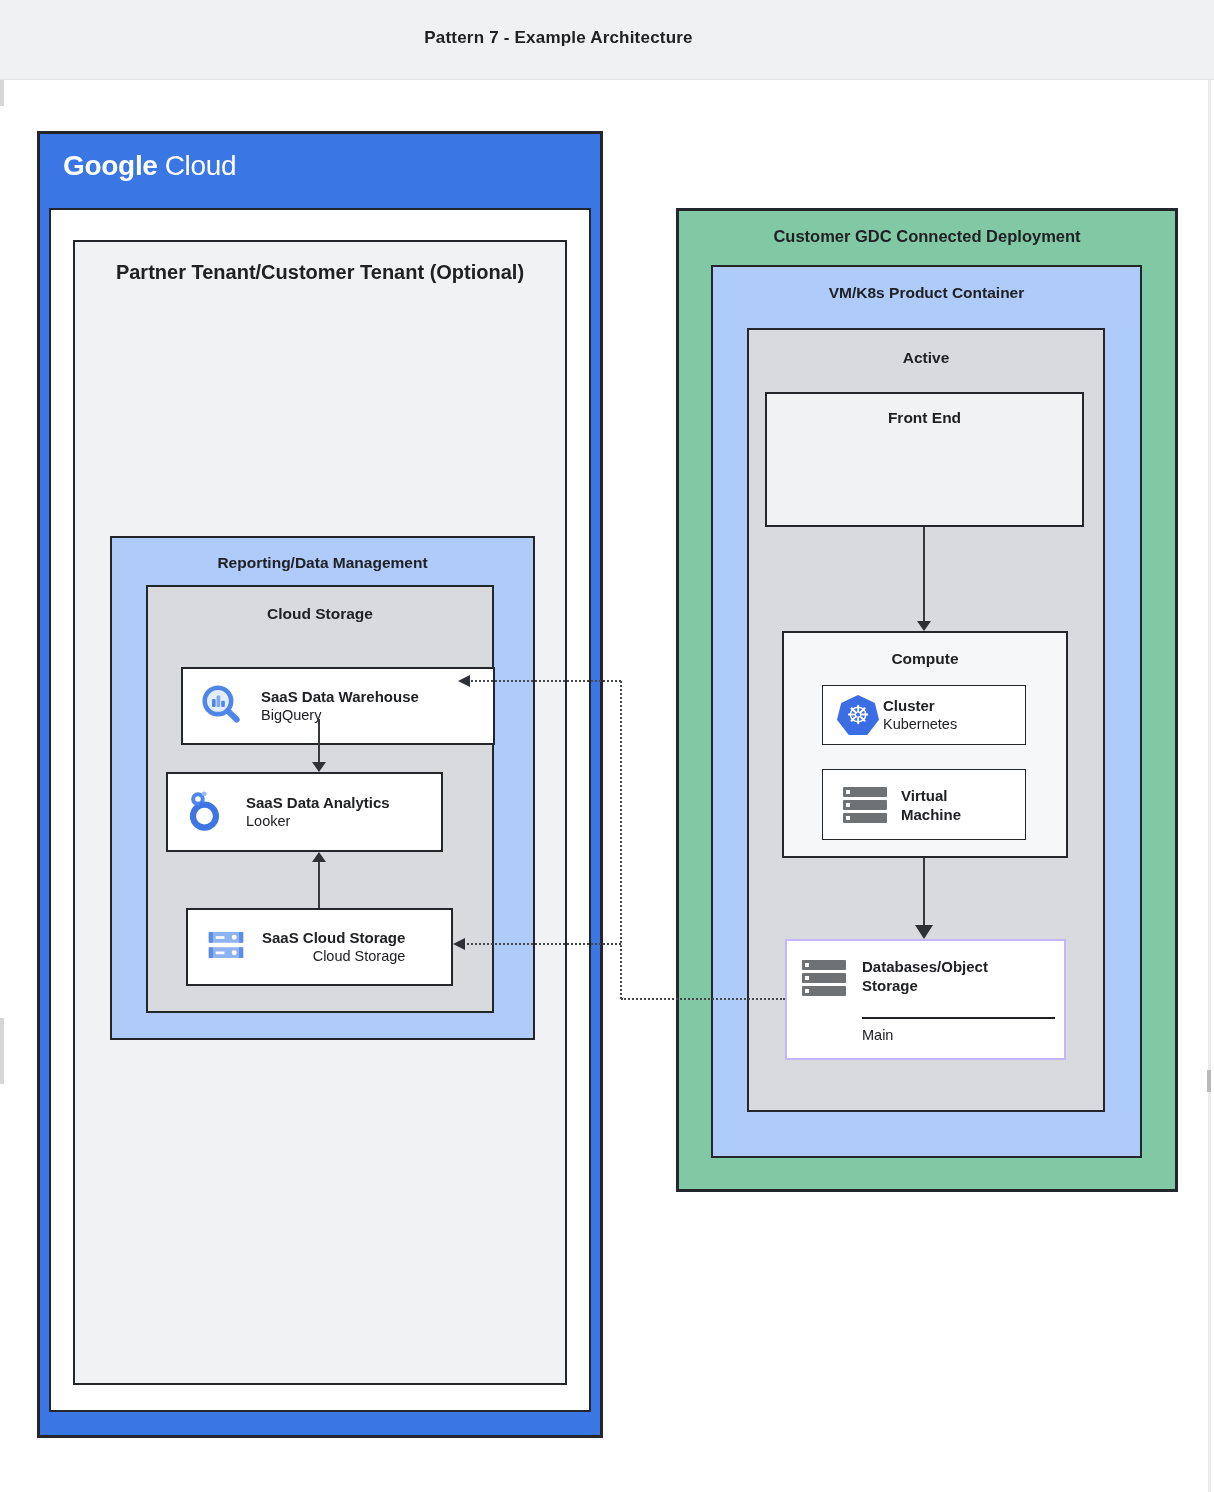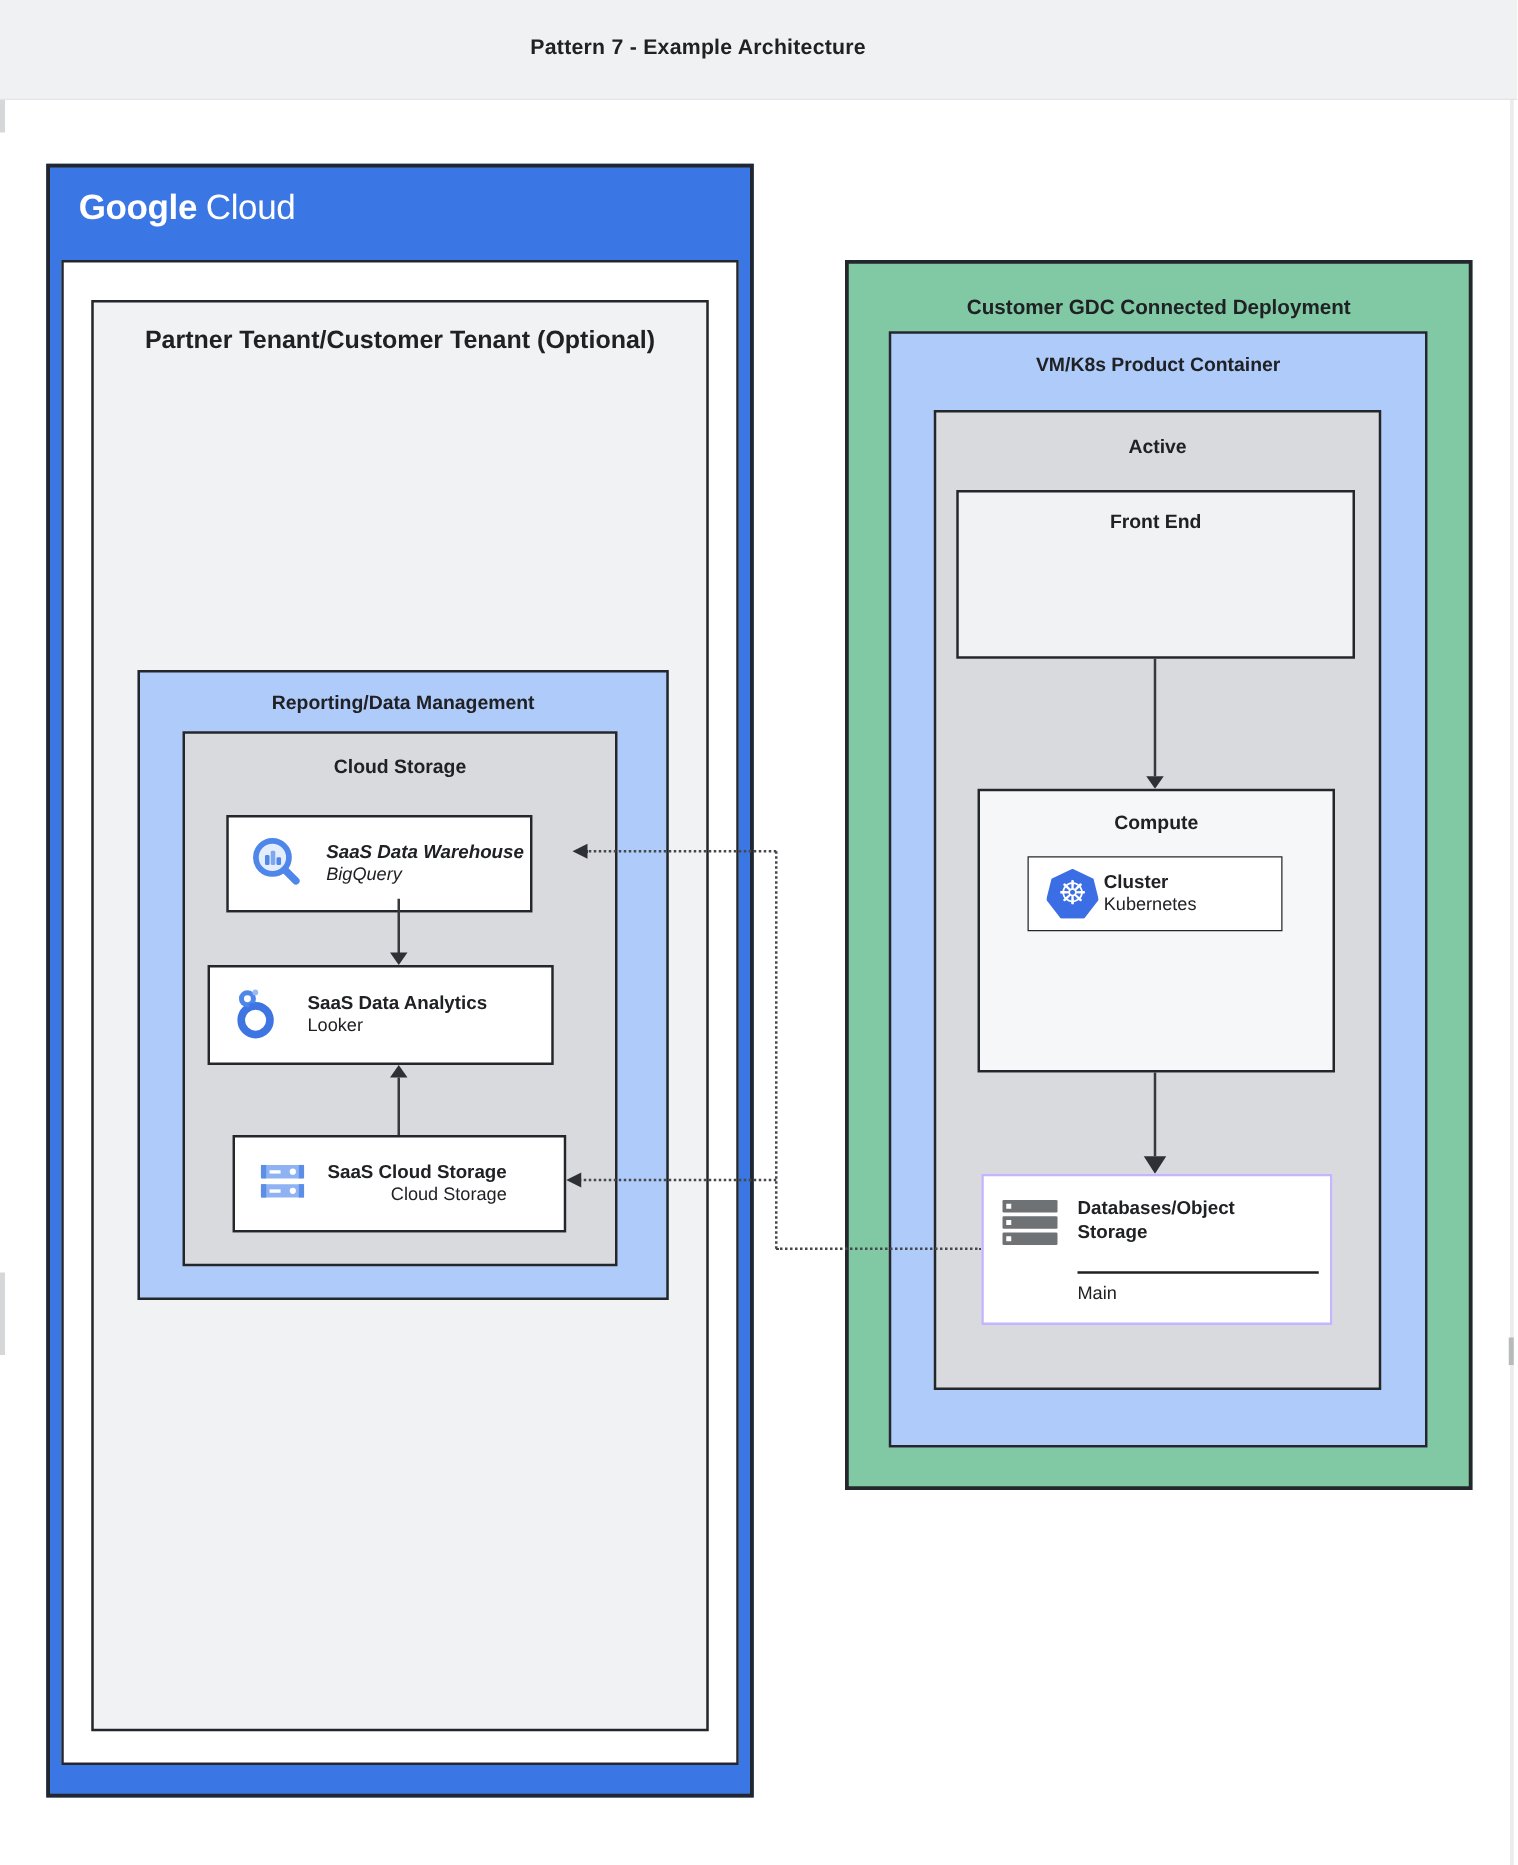--- a/index.html
+++ b/index.html
@@ -21,29 +21,29 @@
   #partner .lbl{position:absolute;left:0;top:19px;width:100%;font-size:20px;}
   #reporting{left:110px;top:536px;width:425px;height:504px;background:#aecbfa;}
   #reporting .lbl{position:absolute;left:0;top:16px;width:100%;font-size:15.5px;}
   #csgroup{left:146px;top:585px;width:348px;height:428px;background:#d9dadd;}
   #csgroup .lbl{position:absolute;left:0;top:18px;width:100%;font-size:15.5px;}
   
   .card{background:#ffffff;border:2px solid #23272b;display:flex;align-items:center;}
   .card .txt{line-height:19px;}
   .card .t{font-weight:bold;font-size:15px;}
   .card .s{font-size:14.5px;font-weight:400;}
-  #card-wh{left:181px;top:652px;width:245px;height:78px;font-style:italic;}
+  #card-wh{left:181px;top:667px;width:314px;height:78px;}
   #card-an{left:166px;top:772px;width:277px;height:80px;}
   #card-st{left:186px;top:908px;width:267px;height:78px;}
   #card-wh .ic,#card-an .ic,#card-st .ic{position:absolute;left:15px;}
   #card-wh .txt,#card-an .txt{margin-left:78px;}
   #card-st .txt{margin-left:74px;text-align:right;}
   
   #gdc{left:676px;top:208px;width:502px;height:984px;background:#80c9a4;border:3px solid #23272b;}
-  #gdc > .lbl{position:absolute;left:0;top:16px;width:100%;font-size:16.5px;margin-top:10px;}
+  #gdc > .lbl{position:absolute;left:0;top:16px;width:100%;font-size:16.5px;}
   #vmk8s{left:711px;top:265px;width:431px;height:893px;background:#aecbfa;}
   #vmk8s .lbl{position:absolute;left:0;top:17px;width:100%;font-size:15.5px;}
   #active{left:747px;top:328px;width:358px;height:784px;background:#d9dadd;}
   #active > .lbl{position:absolute;left:0;top:19px;width:100%;font-size:15.5px;}
   #frontend{left:765px;top:392px;width:319px;height:135px;background:#f1f2f4;}
   #frontend .lbl{position:absolute;left:0;top:15px;width:100%;font-size:15.5px;}
   #lb-card{left:806px;top:447px;width:237px;height:61px;}
   #lb-card .ic{position:absolute;left:16px;}
   #lb-card .txt{margin-left:74px;}
   #compute{left:782px;top:631px;width:286px;height:227px;background:#f6f7f9;}
@@ -191,20 +191,38 @@
       <span class="k8s">
           <span>☸</span>
         </span>
     </span>
     <div class="txt">
       <div class="t">Cluster</div>
       <div class="s">Kubernetes</div>
     </div>
   </div>
 
+  <div id="vm-card" class="abs card">
+    <span class="ic">
+      <span class="srv-rows">
+        <span class="srv-row">
+            <span class="sq"></span>
+          </span>
+        <span class="srv-row">
+            <span class="sq"></span>
+          </span>
+        <span class="srv-row">
+            <span class="sq"></span>
+          </span>
+      </span>
+    </span>
+    <div class="txt" style="width:80px;">
+        <div class="t">Virtual Machine</div>
+      </div>
+  </div>
 
   <div class="vline" style="left:923px;top:858px;height:67px;"></div>
   <div class="head-down big" style="left:915px;top:925px;"></div>
 
   <div id="db-card" class="abs">
     <span class="ic">
       <span class="srv-rows">
         <span class="srv-row">
             <span class="sq"></span>
           </span>

